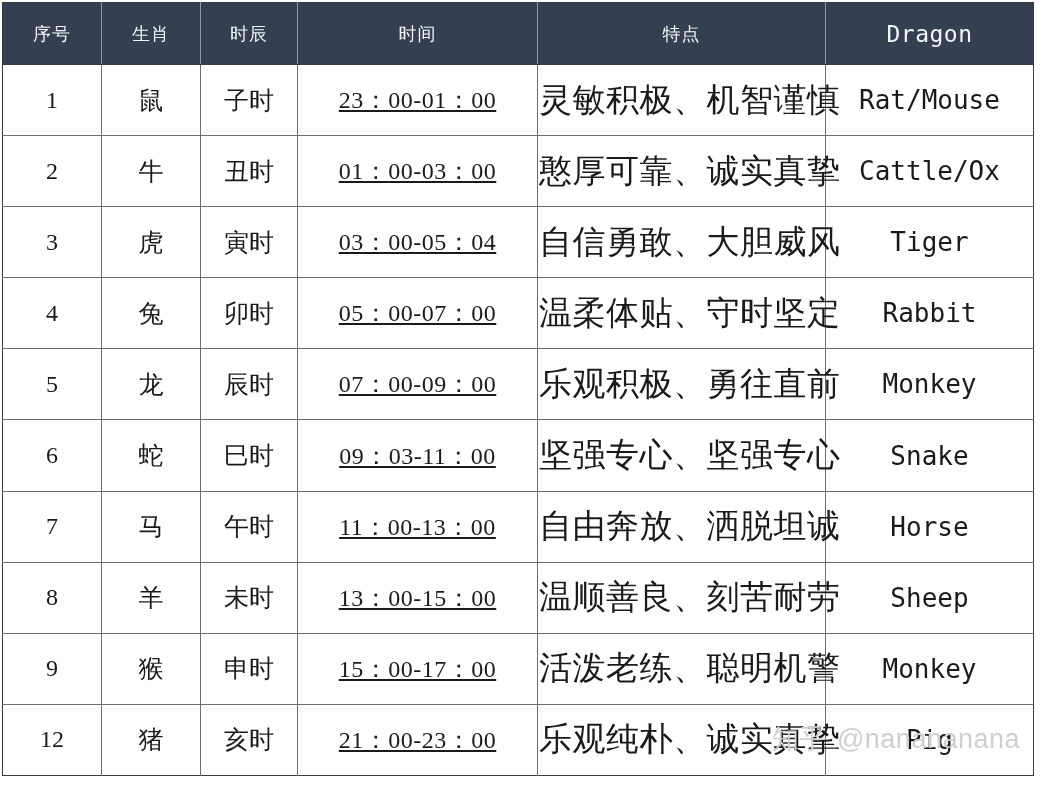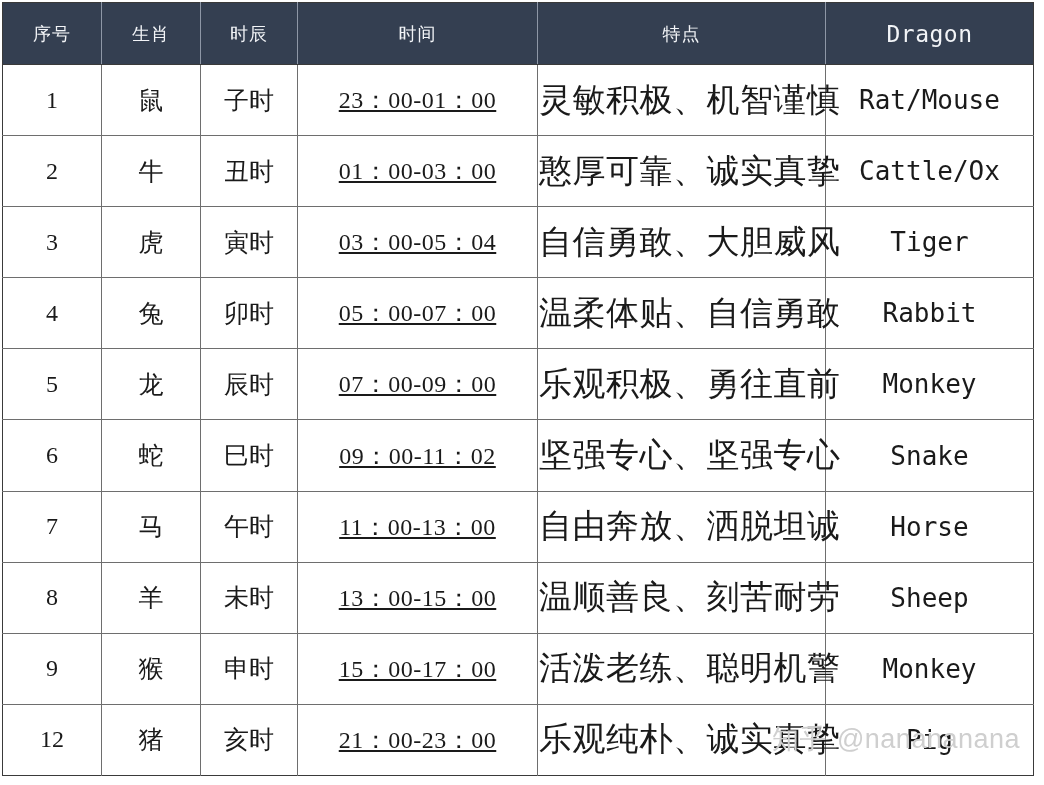--- a/index.html
+++ b/index.html
@@ -151,36 +151,36 @@
           <td class="shichen">寅时</td>
           <td class="time">03：00-05：04</td>
           <td class="trait">自信勇敢、大胆威风</td>
           <td class="animal">Tiger</td>
         </tr>
         <tr>
           <td class="num">4</td>
           <td class="zodiac">兔</td>
           <td class="shichen">卯时</td>
           <td class="time">05：00-07：00</td>
-          <td class="trait">温柔体贴、自信勇敢</td>
+          <td class="trait">温柔体贴、守时坚定</td>
           <td class="animal">Rabbit</td>
         </tr>
         <tr>
           <td class="num">5</td>
           <td class="zodiac">龙</td>
           <td class="shichen">辰时</td>
           <td class="time">07：00-09：00</td>
           <td class="trait">乐观积极、勇往直前</td>
           <td class="animal">Monkey</td>
         </tr>
         <tr>
           <td class="num">6</td>
           <td class="zodiac">蛇</td>
           <td class="shichen">巳时</td>
-          <td class="time">09：00-11：02</td>
+          <td class="time">09：03-11：00</td>
           <td class="trait">坚强专心、坚强专心</td>
           <td class="animal">Snake</td>
         </tr>
         <tr>
           <td class="num">7</td>
           <td class="zodiac">马</td>
           <td class="shichen">午时</td>
           <td class="time">11：00-13：00</td>
           <td class="trait">自由奔放、洒脱坦诚</td>
           <td class="animal">Horse</td>

